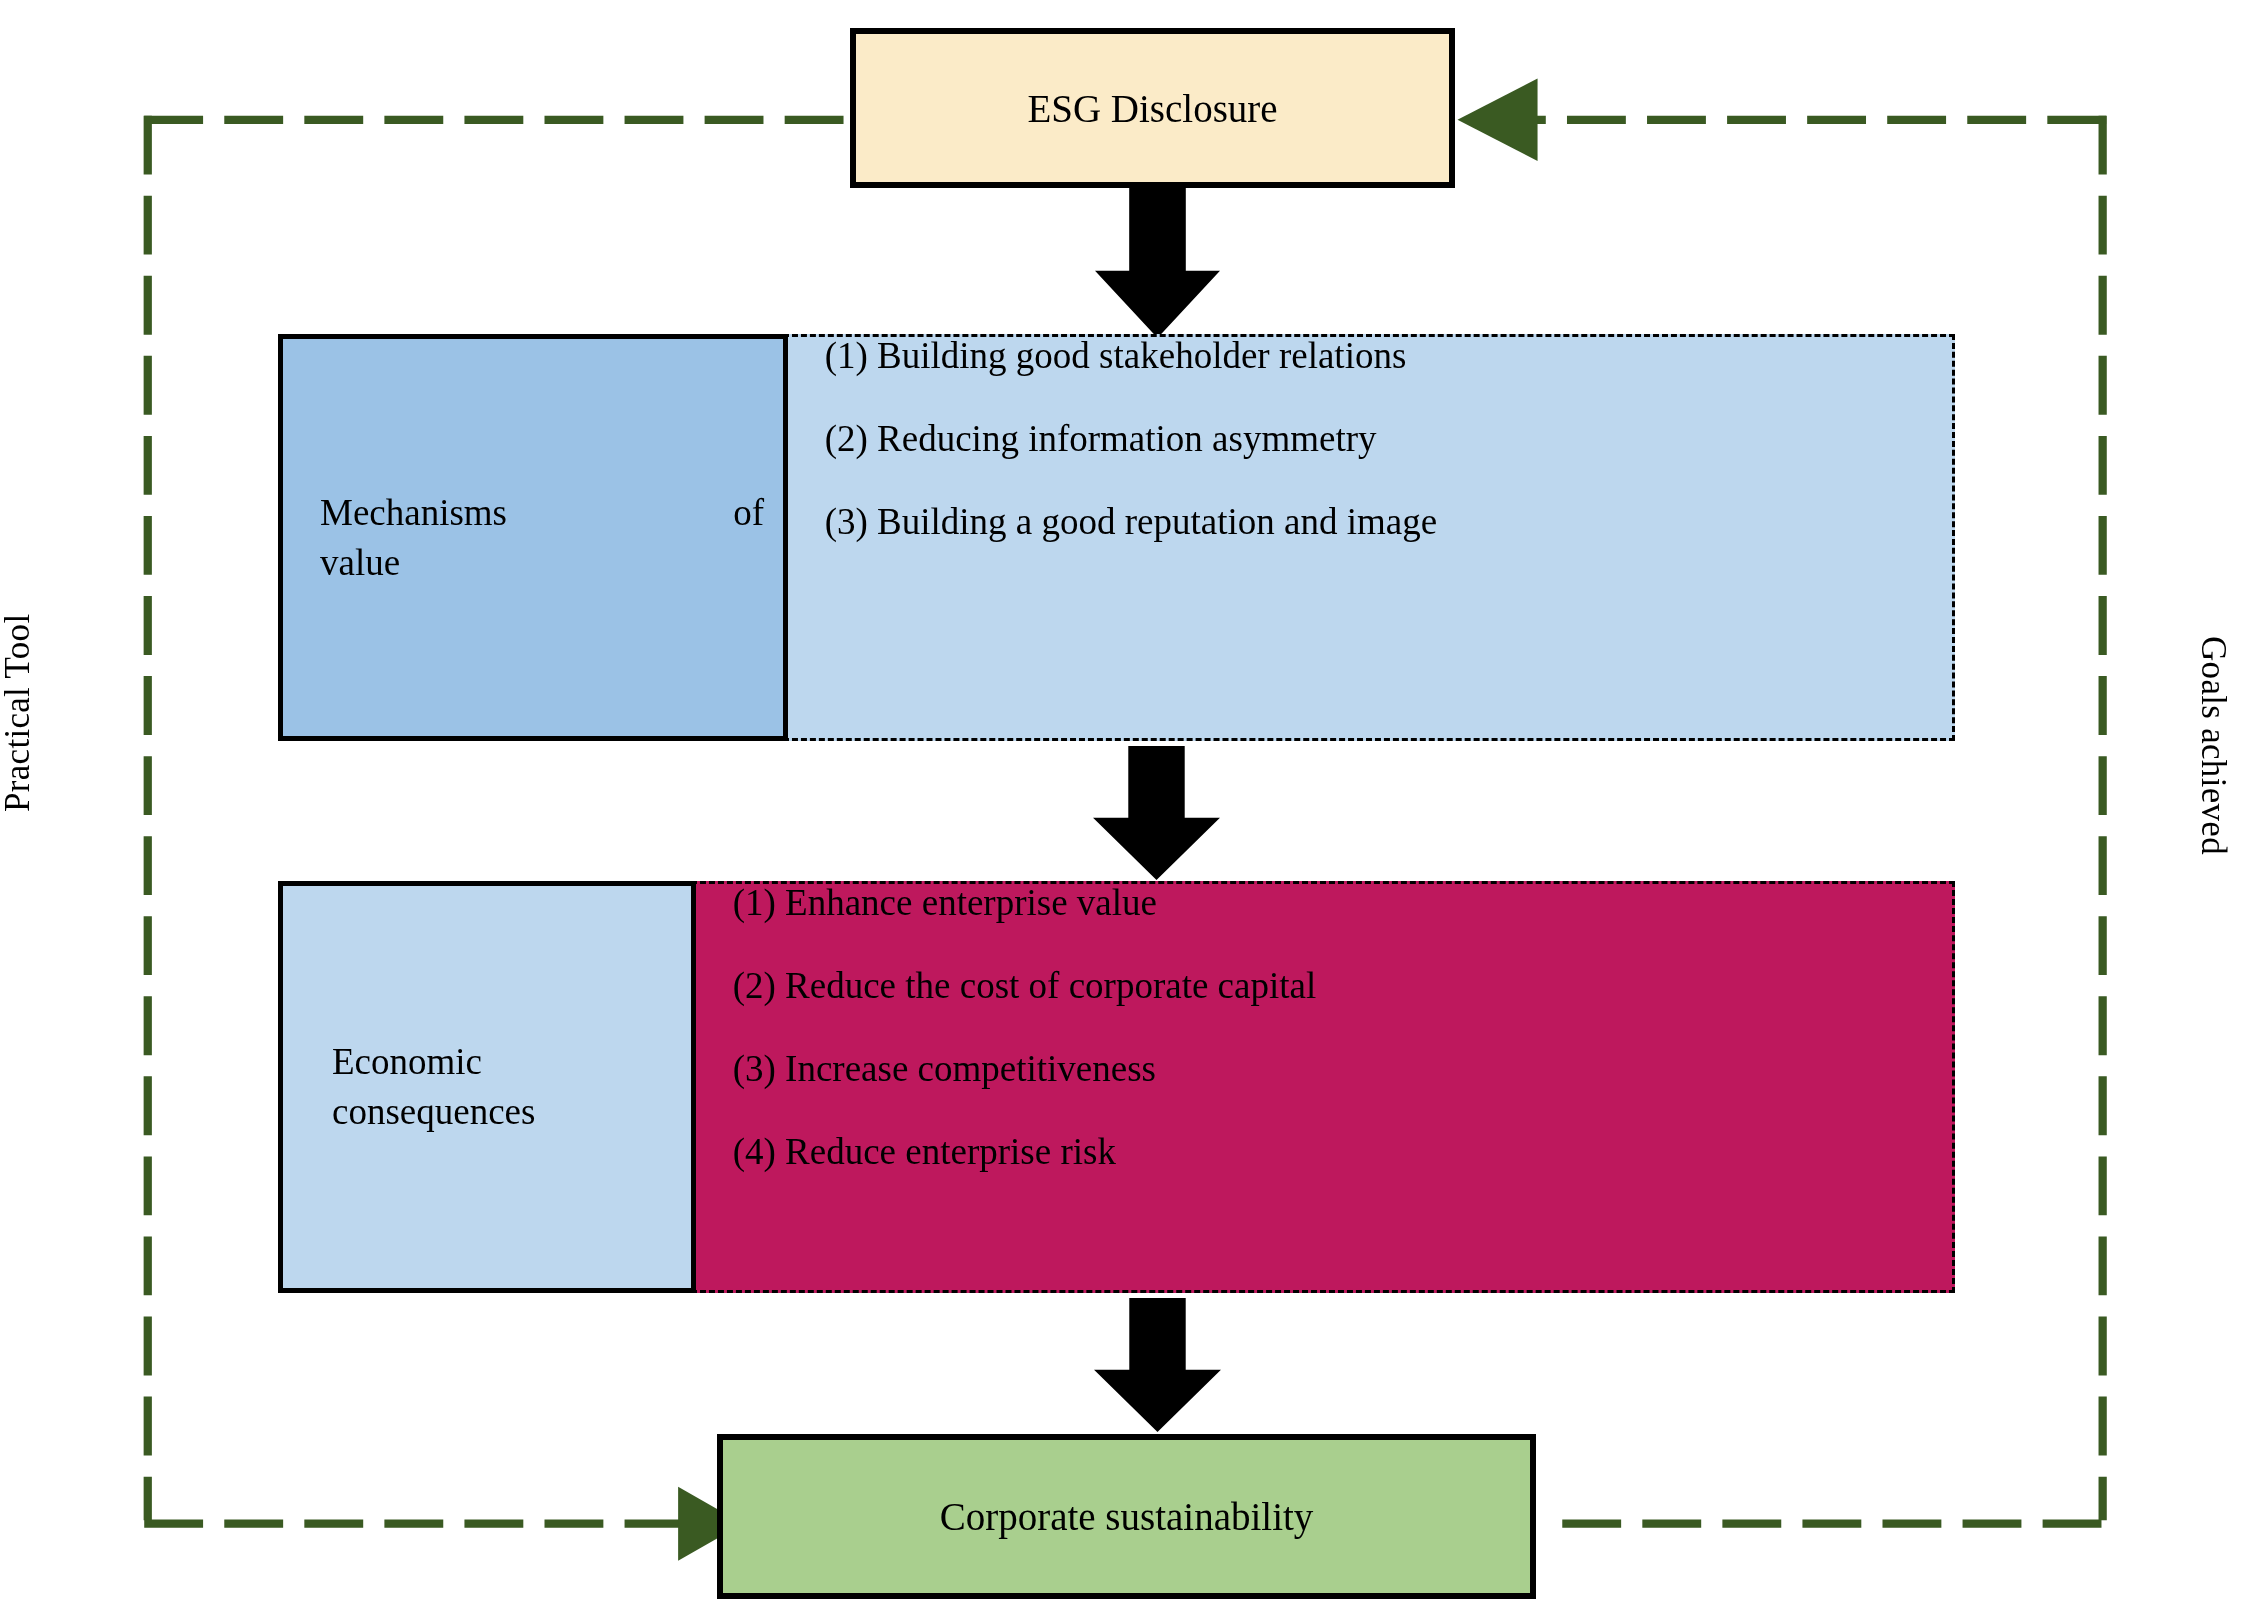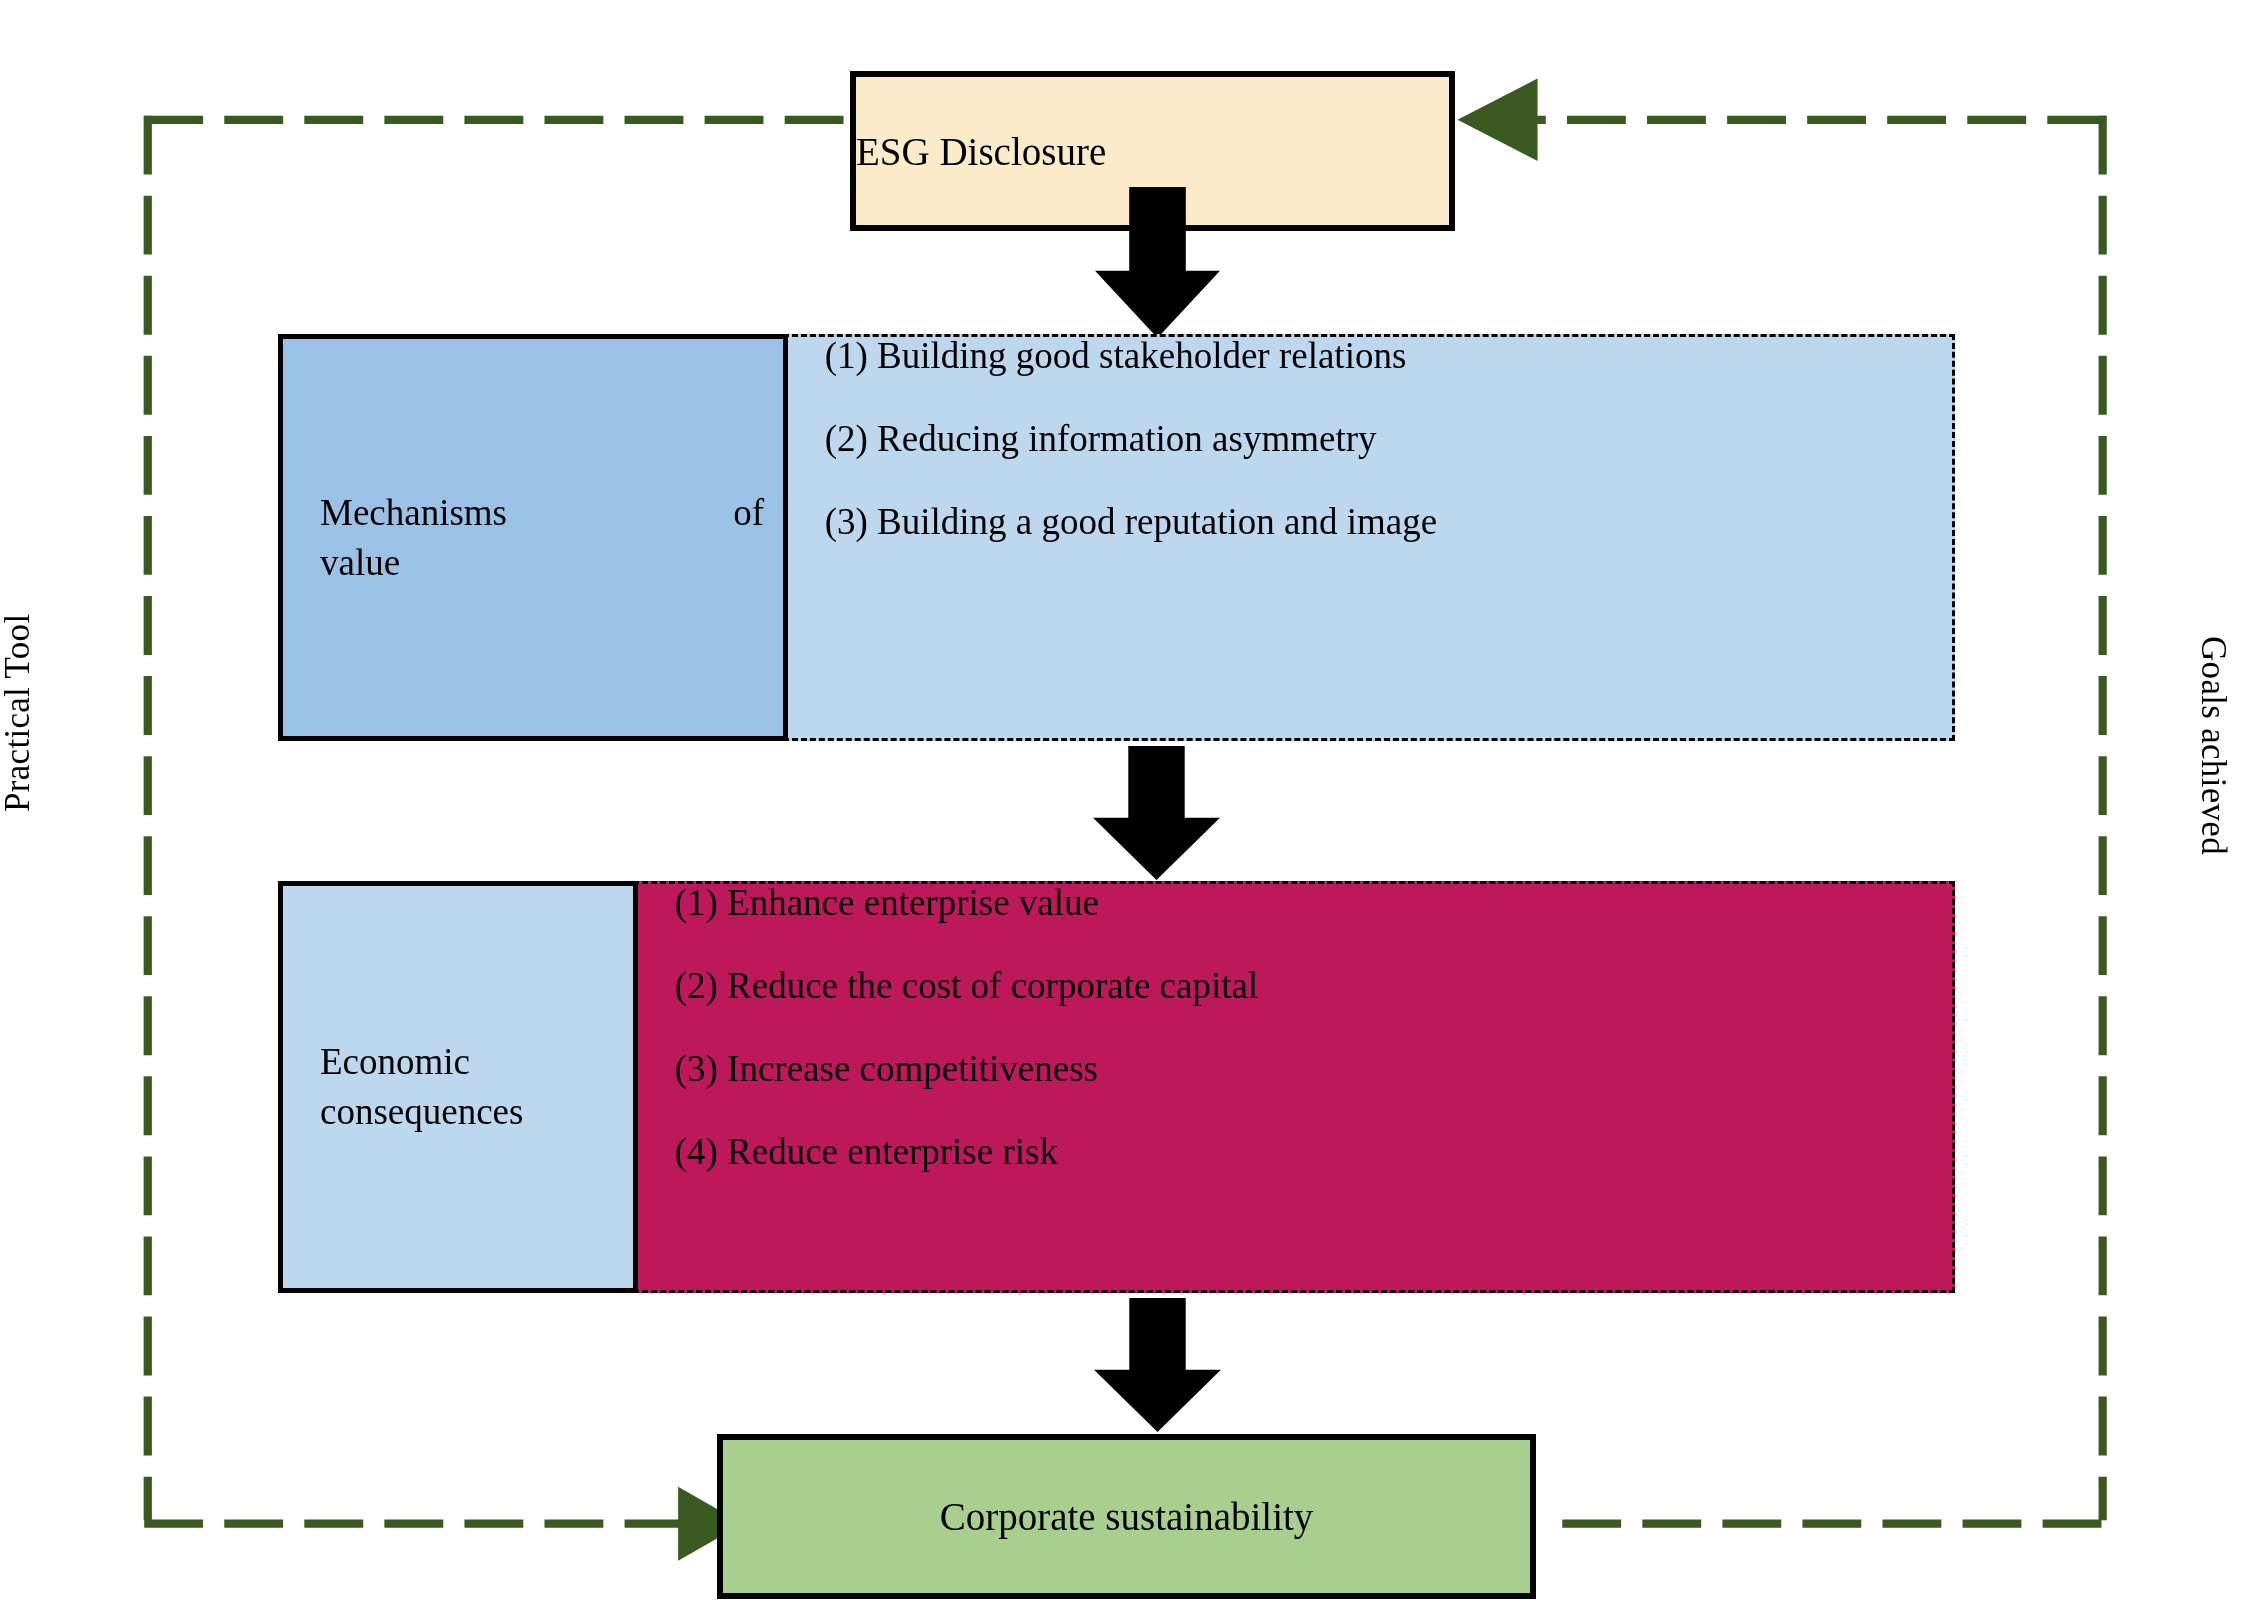--- a/index.html
+++ b/index.html
@@ -55,21 +55,21 @@
     position: absolute;
     left: 850px;
     top: 28px;
     width: 605px;
     height: 160px;
     background: #FBEBC8;
     border: 6.5px solid #000000;
     box-sizing: border-box;
     display: flex;
     align-items: center;
-    margin-top: 43px;
+    justify-content: center;
   }
   #esg-box .box-text {
     font-size: 39px;
   }
 
   
   .row {
     position: absolute;
     display: flex;
     align-items: stretch;
@@ -135,22 +135,23 @@
   }
 
   
   #row-economic {
     left: 278px;
     top: 881px;
     width: 1677px;
     height: 412px;
   }
   #row-economic .row-label {
-    width: 360px;
+    width: 418px;
     background: #BDD7EE;
+    padding-left: 12px;
   }
   #row-economic .row-panel {
     background: #be185d;
   }
 
   
   #sustainability-box {
     position: absolute;
     left: 717px;
     top: 1434px;

